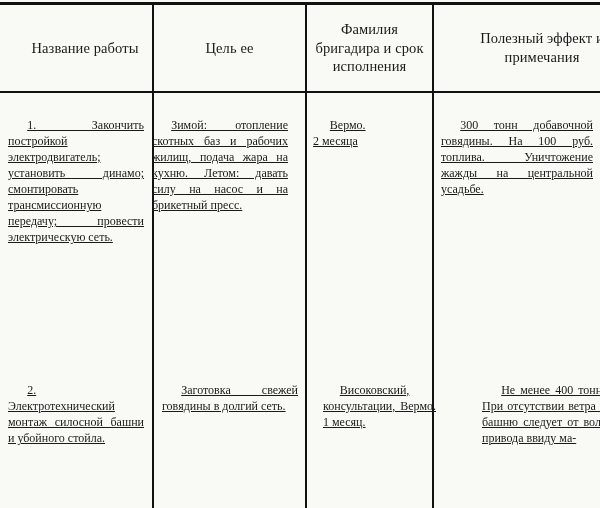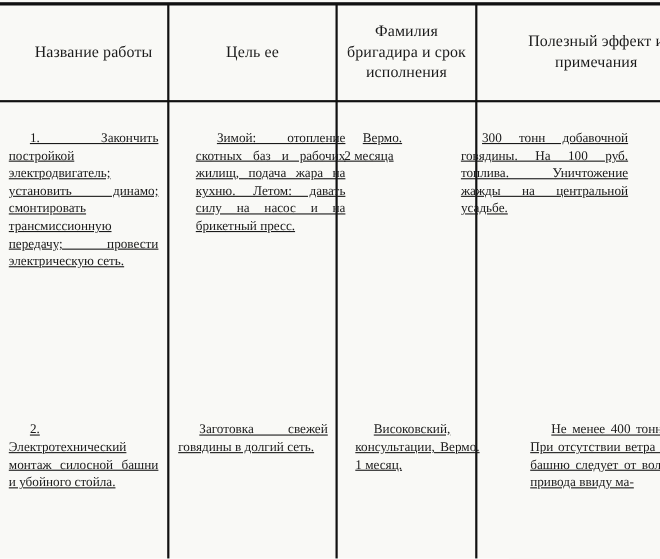--- a/index.html
+++ b/index.html
@@ -84,23 +84,23 @@
     text-align: justify;
     text-align-last: left;
     box-sizing: border-box;
     white-space: pre-line;
     text-decoration: underline;
   }
 
   
   .r1 { top: 101px; }
   .r1.c1 { left: 8px;   width: 136px; }
-  .r1.c2 { left: 178px; width: 136px; }
+  .r1.c2 { left: 152px; width: 136px; }
   .r1.c3 { left: 313px; width: 113px; }
-  .r1.c4 { left: 419px; width: 152px; }
+  .r1.c4 { left: 441px; width: 152px; }
 
   
   .r2 { top: 366px; }
   .r2.c1 { left: 8px;   width: 136px; }
   .r2.c2 { left: 162px; width: 136px; }
   .r2.c3 { left: 323px; width: 113px; }
   .r2.c4 { left: 441px; width: 152px; margin-left: 41px; }
 
   .cell-text {
     display: block;

